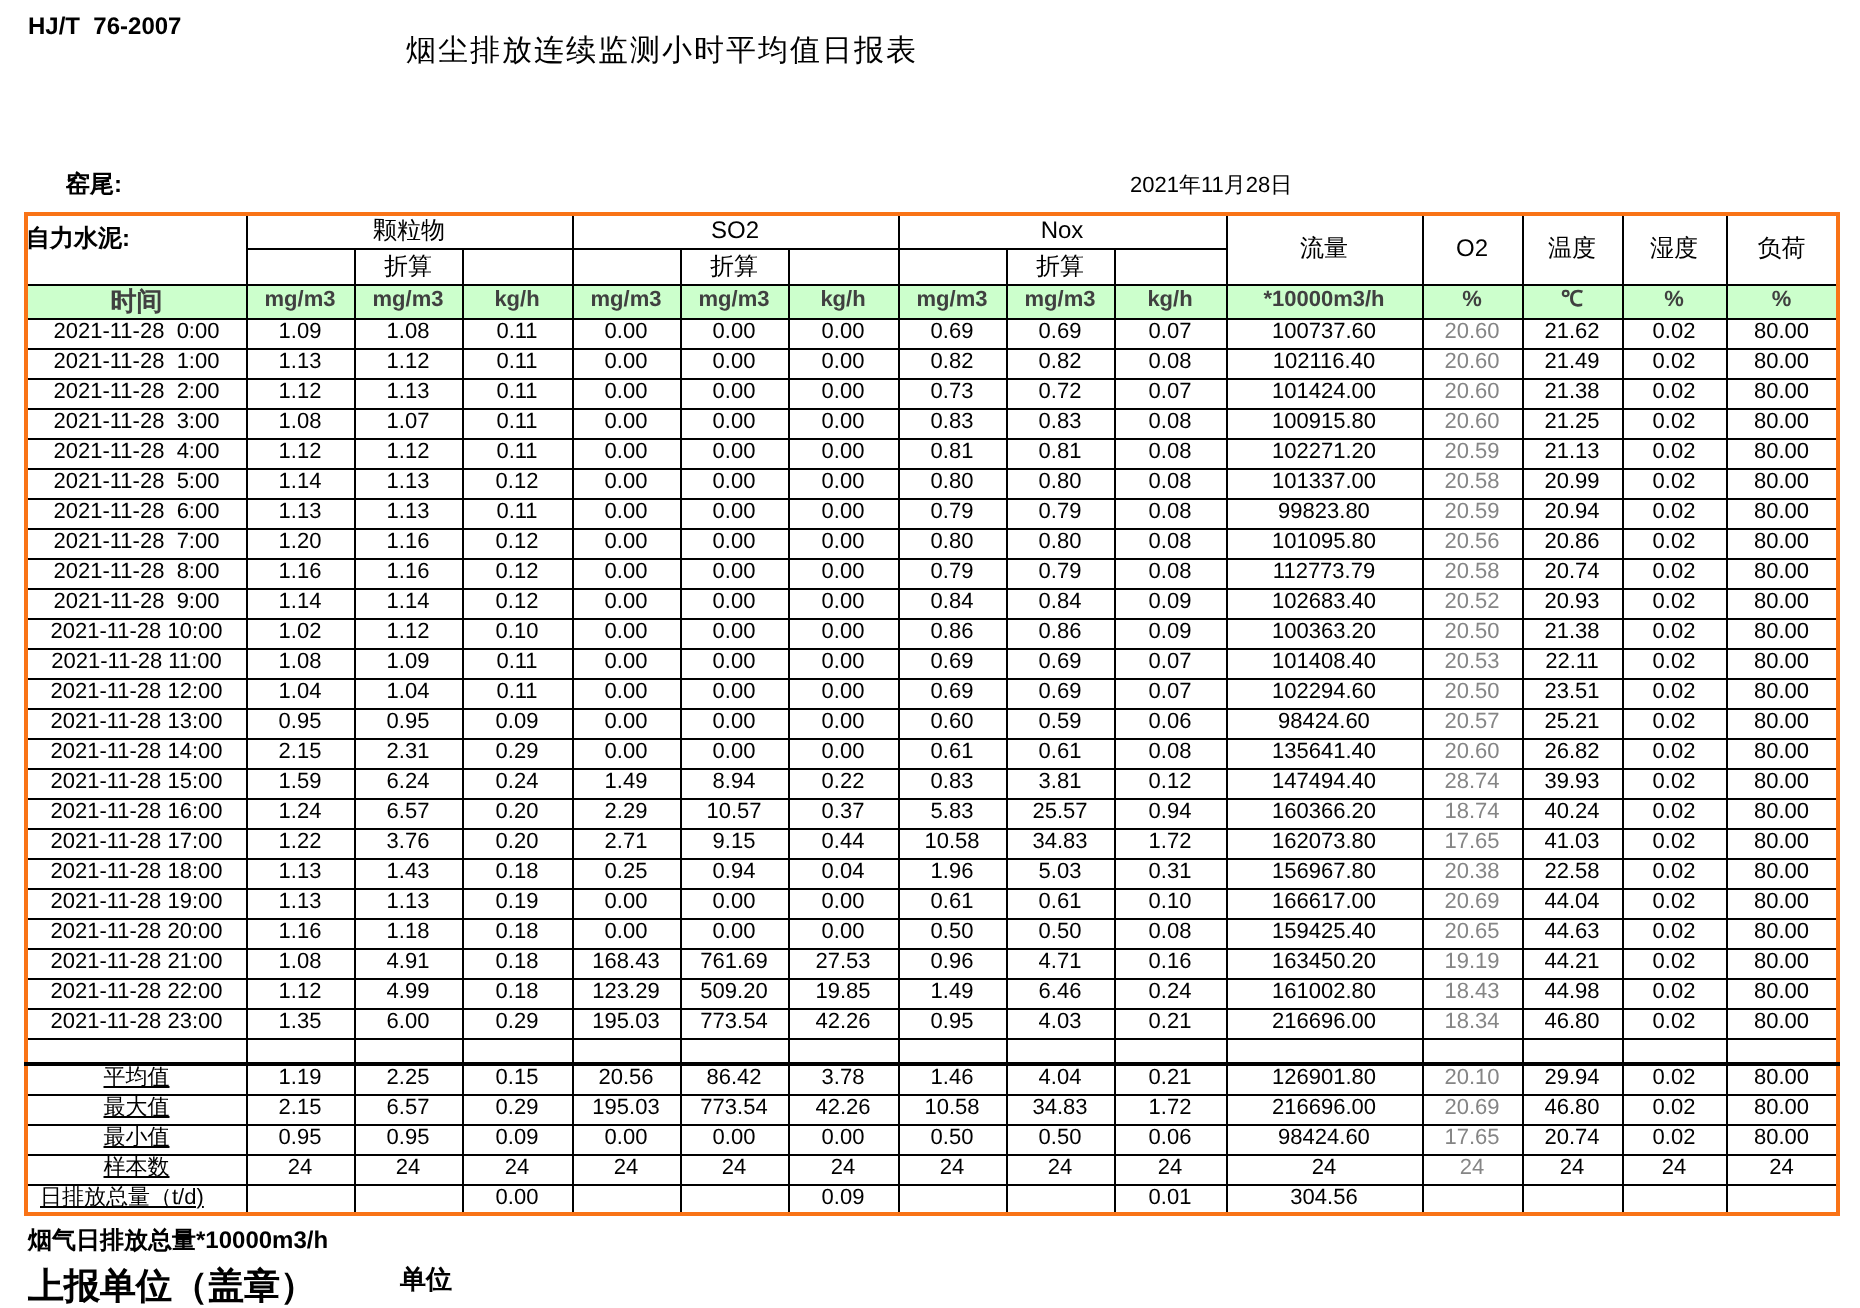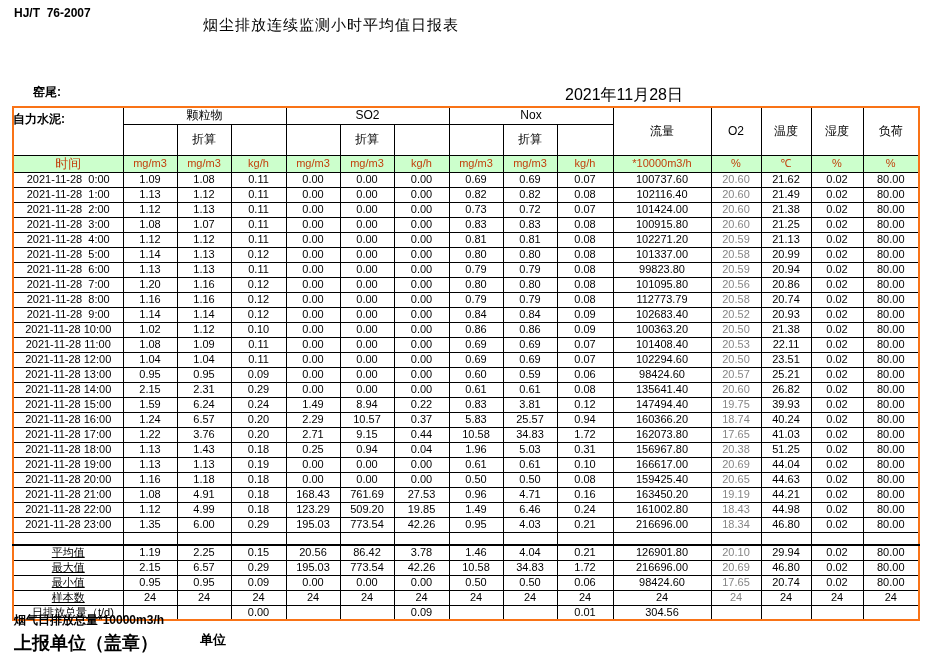--- a/index.html
+++ b/index.html
@@ -10,45 +10,45 @@
     color: #000;
     font-family: "Liberation Sans", sans-serif;
     position: relative;
     overflow: hidden;
   }
   .abs { position: absolute; white-space: pre; }
   .standard { left: 14px; top: 6px; font-size: 12px; font-weight: bold; }
   .title { left: 331px; top: 16px; transform: translateX(-50%); font-size: 15px; font-weight: normal; letter-spacing: 1px; }
   .company { left: 13px; top: 67px; font-size: 12px; font-weight: bold; margin-top: 44px; }
   .location { left: 13px; top: 84px; font-size: 12px; font-weight: bold; margin-left: 20px; }
-  .report-date { left: 565px; top: 85px; font-size: 16px; font-weight: normal; }
+  .report-date { left: 565px; top: 85px; font-size: 11px; font-weight: normal; }
 
   table.report {
     position: absolute; left: 12px; top: 106px;
     border-collapse: collapse; table-layout: fixed;
     border: 2px solid #f97316;
   }
   table.report td {
     border: 1px solid #000;
     font-size: 11px;
     text-align: center;
     padding: 0 1px;
     overflow: hidden;
     white-space: pre;
     height: 15px;
     line-height: 13px;
   }
   tr.h1 td { height: 17px; font-size: 12px; }
-  tr.h2 td { height: 31px; font-size: 12px; }
+  tr.h2 td { height: 18px; font-size: 12px; }
   tr.h3 td { height: 17px; }
-  tr.units td { background: #ccffcc; color: #c2410c; }
+  tr.units td { background: #ccffcc; color: #404040; font-weight: bold; }
   tr.units td.time-head { font-size: 13px; }
   td.gray { color: #858585; }
   tr.sep td { height: 13px; border-bottom: 2px solid #000; }
-  tbody.summary tr:last-child td.slabel { text-align: left; padding-left: 18px; }
+  tbody.summary tr:last-child td.slabel { text-align: left; padding-left: 6px; }
   td.slabel { font-size: 12px; text-decoration: underline; }
 
   .footer1 { left: 14px; top: 612px; font-size: 12px; font-weight: bold; }
   .footer2 { left: 14px; top: 631px; font-size: 18px; font-weight: bold; }
   .footer2-unit { left: 200px; top: 631px; font-size: 13px; font-weight: bold; }
 </style>
 </head>
 <body>
 
 <div class="abs standard">HJ/T  76-2007</div>
@@ -377,21 +377,21 @@
         <td>1.59</td>
         <td>6.24</td>
         <td>0.24</td>
         <td>1.49</td>
         <td>8.94</td>
         <td>0.22</td>
         <td>0.83</td>
         <td>3.81</td>
         <td>0.12</td>
         <td>147494.40</td>
-        <td class="gray">19.75</td>
+        <td class="gray">28.74</td>
         <td>39.93</td>
         <td>0.02</td>
         <td>80.00</td>
       </tr>
       <tr>
         <td>2021-11-28 16:00</td>
         <td>1.24</td>
         <td>6.57</td>
         <td>0.20</td>
         <td>2.29</td>
@@ -429,21 +429,21 @@
         <td>1.43</td>
         <td>0.18</td>
         <td>0.25</td>
         <td>0.94</td>
         <td>0.04</td>
         <td>1.96</td>
         <td>5.03</td>
         <td>0.31</td>
         <td>156967.80</td>
         <td class="gray">20.38</td>
-        <td>51.25</td>
+        <td>22.58</td>
         <td>0.02</td>
         <td>80.00</td>
       </tr>
       <tr>
         <td>2021-11-28 19:00</td>
         <td>1.13</td>
         <td>1.13</td>
         <td>0.19</td>
         <td>0.00</td>
         <td>0.00</td>

